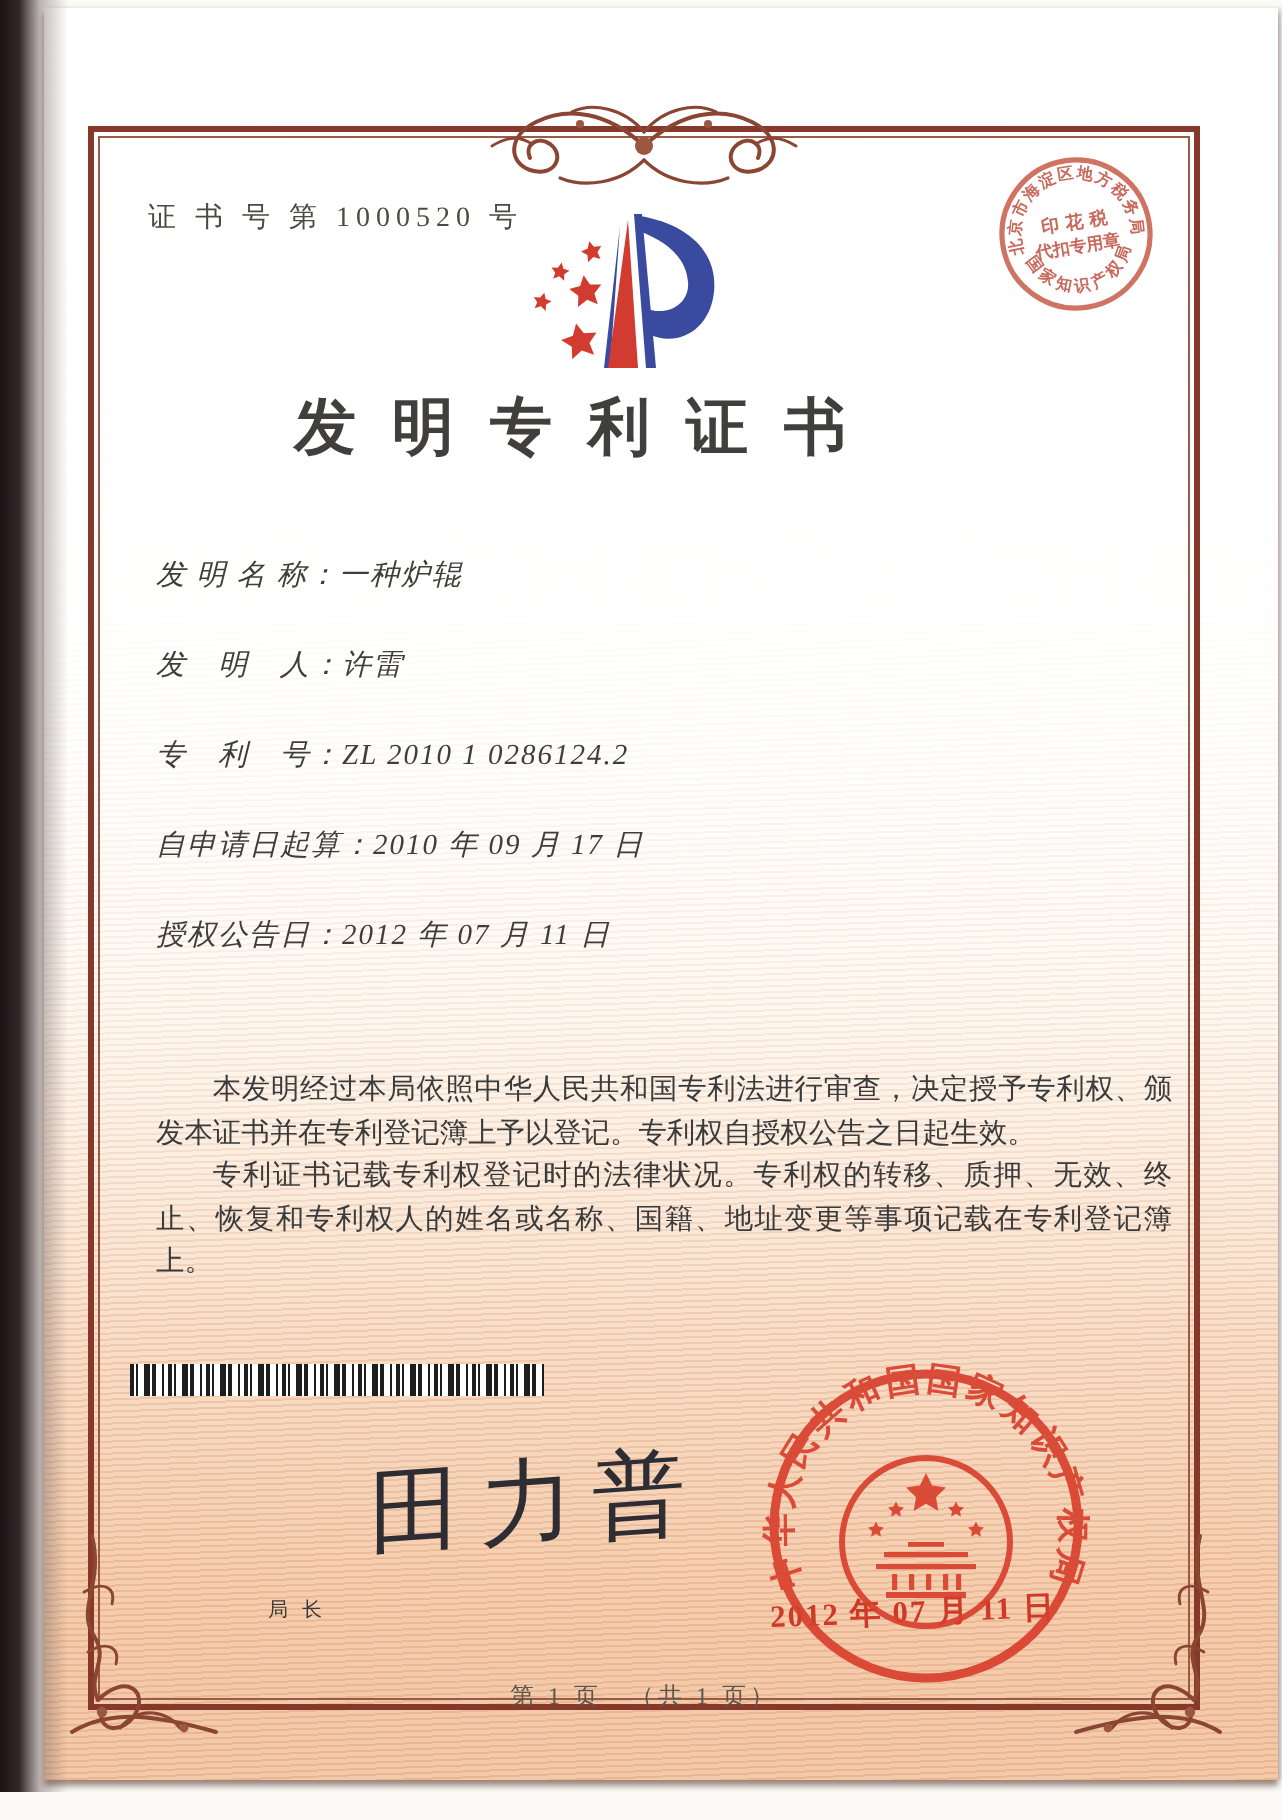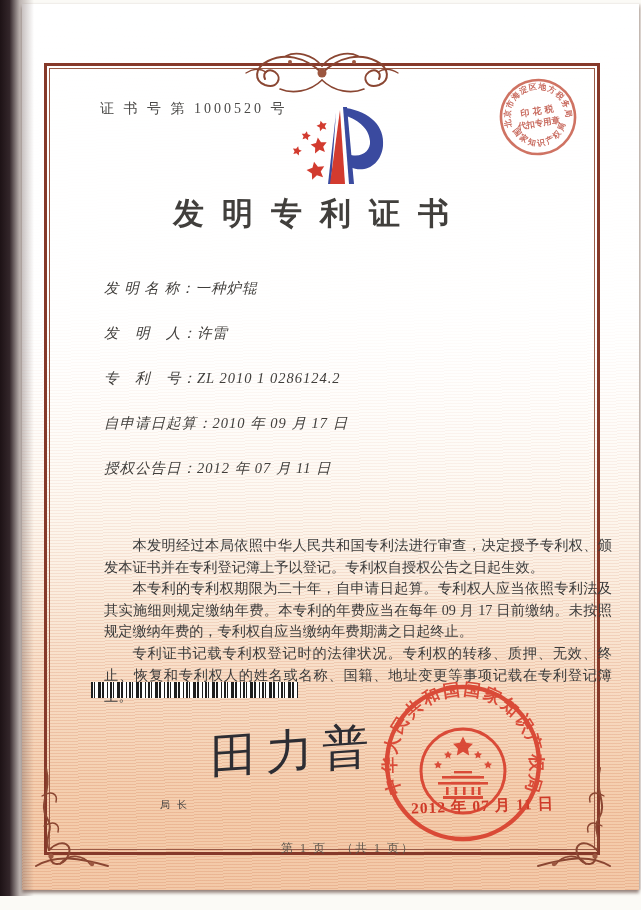--- a/index.html
+++ b/index.html
@@ -29,21 +29,21 @@
   }
   
   .frame{
     position:absolute;left:22px;top:59px;width:556px;height:792px;z-index:1;
     border:3px solid #86392a;box-sizing:border-box;
   }
   .frame-inner{
     position:absolute;inset:2px;border:1px solid #9a5a46;
   }
   .ornament{position:absolute;z-index:2;}
-  .content{position:absolute;inset:0;z-index:2;margin-left:26px;}
+  .content{position:absolute;inset:0;z-index:2;}
   .cert-no{
     position:absolute;left:52px;top:96px;
     font-size:14px;letter-spacing:3px;color:#4b4a48;
   }
   .logo{position:absolute;left:238px;top:100px;width:120px;height:92px;}
   .title{
     position:absolute;left:22px;top:189px;width:482px;text-align:center;
     font-size:31px;font-weight:bold;color:#413f3c;letter-spacing:18px;text-indent:18px;
   }
   .fields{position:absolute;left:56px;top:273px;width:470px;}
@@ -164,21 +164,20 @@
       <div class="fields">
         <div class="field-row"><span class="lbl">发 明 名 称：</span><span>一种炉辊</span></div>
         <div class="field-row"><span class="lbl">发　明　人：</span><span>许雷</span></div>
         <div class="field-row"><span class="lbl">专　利　号：</span><span>ZL 2010 1 0286124.2</span></div>
         <div class="field-row"><span class="lbl">自申请日起算：</span><span>2010 年 09 月 17 日</span></div>
         <div class="field-row"><span class="lbl">授权公告日：</span><span>2012 年 07 月 11 日</span></div>
       </div>
 
       <div class="paras">
         <p>本发明经过本局依照中华人民共和国专利法进行审查，决定授予专利权、颁发本证书并在专利登记簿上予以登记。专利权自授权公告之日起生效。</p>
-        <p>本专利的专利权期限为二十年，自申请日起算。专利权人应当依照专利法及其实施细则规定缴纳年费。本专利的年费应当在每年 09 月 17 日前缴纳。未按照规定缴纳年费的，专利权自应当缴纳年费期满之日起终止。</p>
         <p>专利证书记载专利权登记时的法律状况。专利权的转移、质押、无效、终止、恢复和专利权人的姓名或名称、国籍、地址变更等事项记载在专利登记簿上。</p>
       </div>
 
       <div class="barcode"></div>
 
       <div class="sig-label">局长</div>
       <div class="sig-name">田力普</div>
 
       <div class="seal-date">2012 年 07 月 11 日</div>
 

